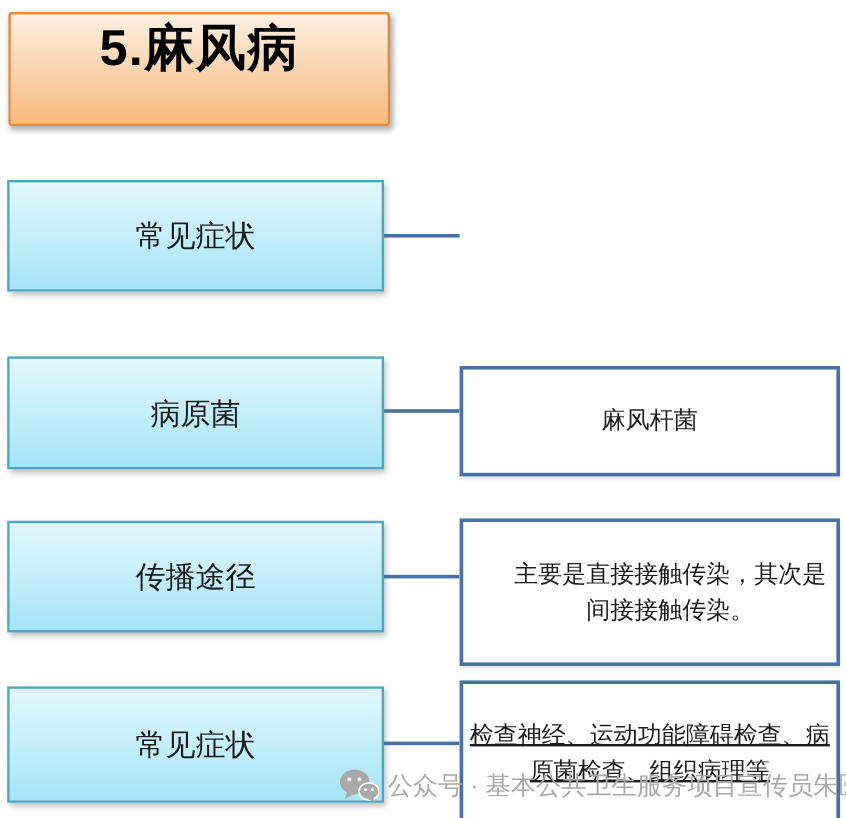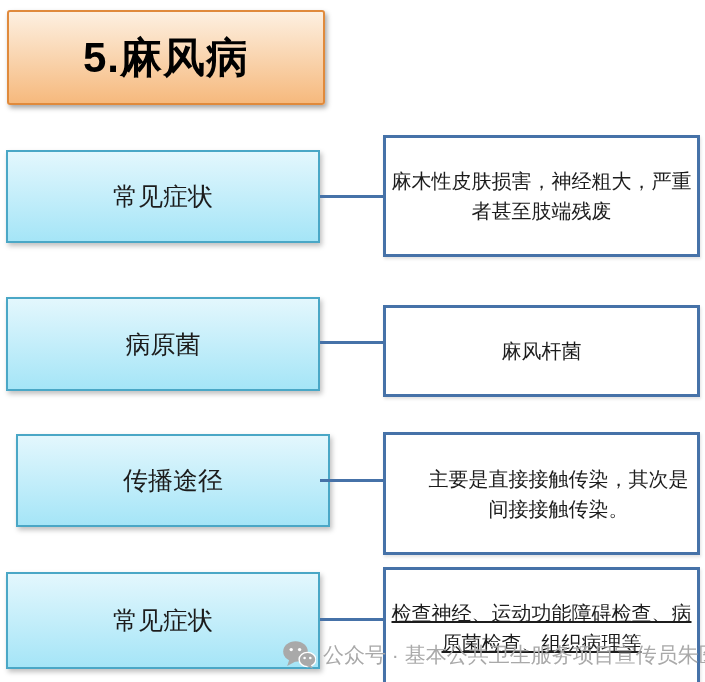--- a/index.html
+++ b/index.html
@@ -22,21 +22,21 @@
     overflow:hidden;
     font-family:"Liberation Serif","DejaVu Serif",serif;
     color:var(--ink);
   }
   .title-box{
     position:absolute;left:7px;top:10px;width:318px;height:95px;
     border:2px solid var(--orange-border);
     border-radius:3px;
     background:linear-gradient(to bottom,var(--orange-top) 0%,var(--orange-bottom) 100%);
     box-shadow:2px 3px 5px rgba(0,0,0,0.35);
-    display:flex;align-items:center;justify-content:center;
+    display:flex;align-items:flex-start;justify-content:center;
   }
   .title-box span{
     font-family:"Liberation Sans","DejaVu Sans",sans-serif;
     font-weight:bold;font-size:42px;color:#000;
     letter-spacing:1px;
   }
   .lbox{
     position:absolute;left:6px;width:314px;
     border:2px solid var(--teal-border);
     background:linear-gradient(to bottom,var(--cyan-top) 0%,var(--cyan-bottom) 100%);
@@ -57,21 +57,21 @@
   .connector{
     position:absolute;left:320px;width:63px;height:3px;
     background:var(--steel);
   }
   .r1l{top:150px;height:93px;}
   .r1r{top:135px;height:122px;}
   .c1{top:195px;}
   .r2l{top:297px;height:94px;}
   .r2r{top:305px;height:92px;}
   .c2{top:341px;}
-  .r3l{top:434px;height:93px;margin-left:10px;}
+  .r3l{top:434px;height:93px;}
   .r3r{top:432px;height:123px;padding-left:36px;}
   .c3{top:479px;}
   .r4l{top:572px;height:97px;}
   .r4r{top:567px;height:122px;text-decoration:underline;}
   .c4{top:618px;}
   .watermark{
     position:absolute;left:283px;top:641px;
     display:flex;align-items:center;gap:7px;
     z-index:5;
     font-family:"Liberation Sans","DejaVu Sans",sans-serif;
@@ -86,23 +86,20 @@
 <div class="canvas">
 
   <div class="title-box">
     <span>5.麻风病</span>
   </div>
 
   <div class="lbox r1l">
     <span>常见症状</span>
   </div>
   <div class="connector c1"></div>
-  <div class="rbox r1r">
-    <span>麻木性皮肤损害，神经粗大，严重者甚至肢端残废</span>
-  </div>
 
   <div class="lbox r2l">
     <span>病原菌</span>
   </div>
   <div class="connector c2"></div>
   <div class="rbox r2r">
     <span>麻风杆菌</span>
   </div>
 
   <div class="lbox r3l">

